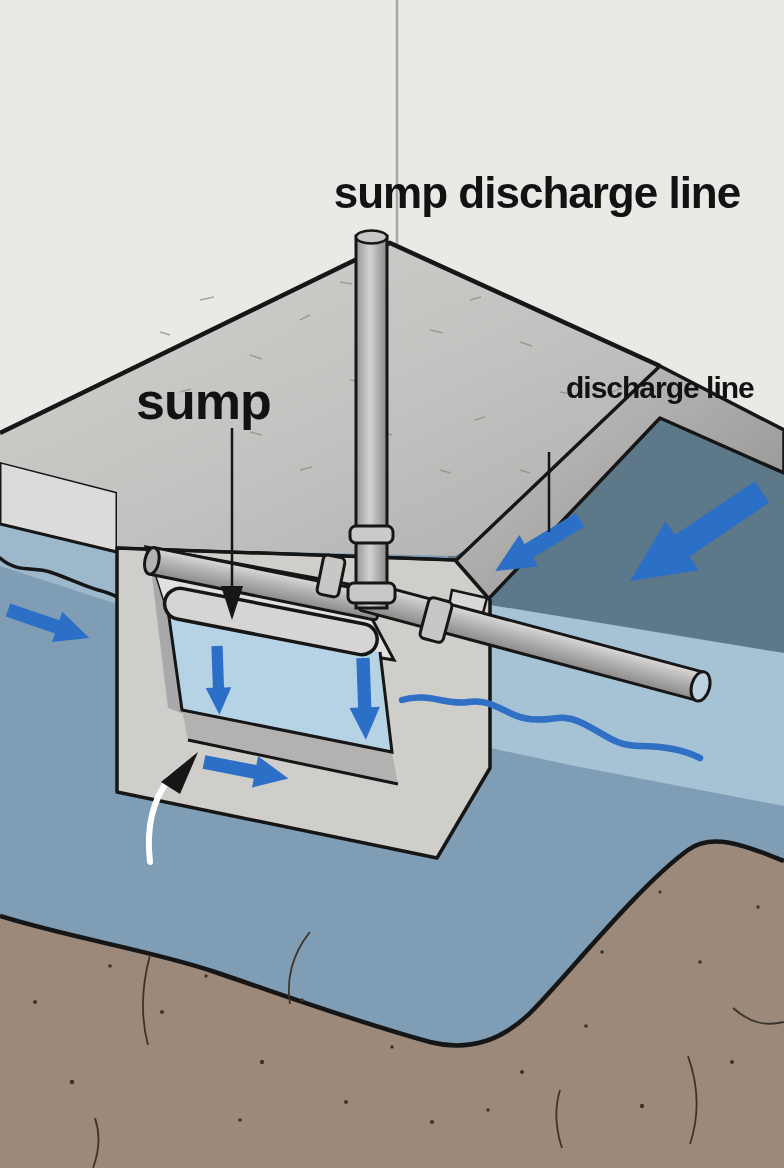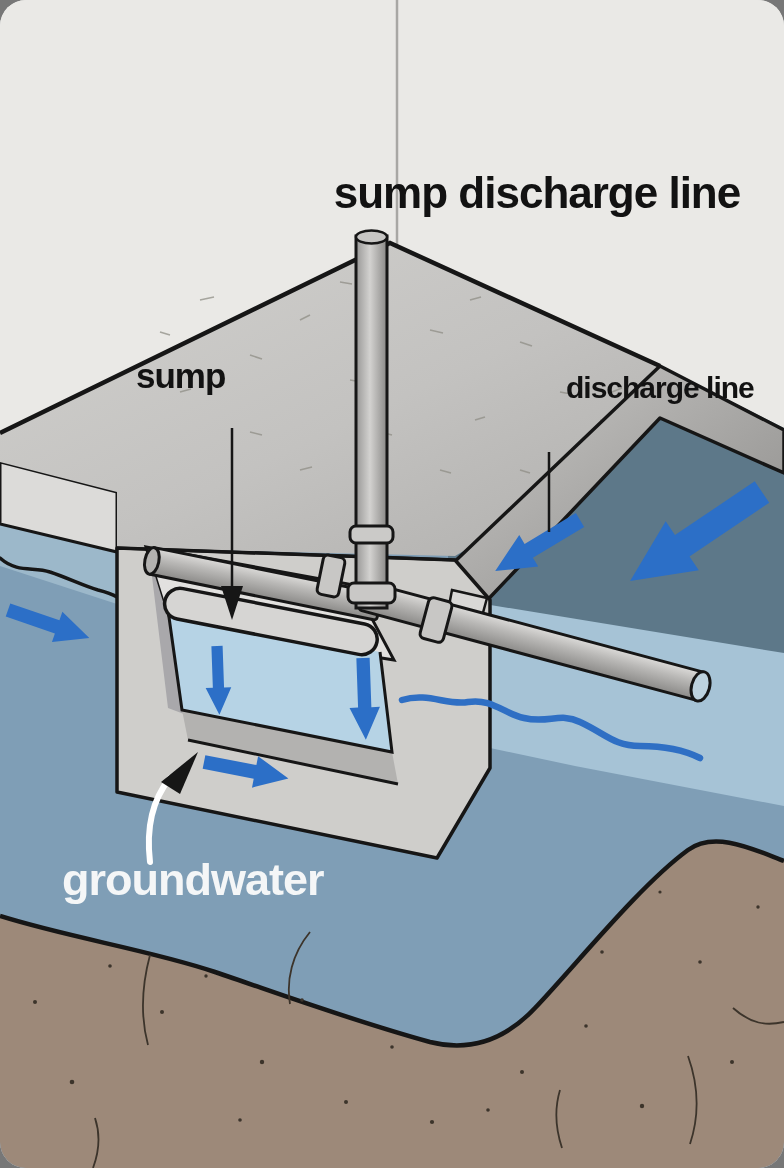--- a/index.html
+++ b/index.html
@@ -1,28 +1,27 @@
 <!DOCTYPE html>
 <html style="--wall: #eae9e6; --slab-face: #dcdbd9; --block-face: #cfcecb; --pit-wall: #a9a8ab; --pit-back: #e2e1df; --pit-floor: #b3b2b0; --pit-water: #b6d3e5; --water-left-light: #9cb8ca; --water-main: #7f9eb6; --water-dark: #5d7889; --water-panel: #a6c3d6; --soil: #9d8979; --soil-speckle: #3c342b; --outline: #161616; --arrow-blue: #2c6fc7; --water-table-blue: #2f6fc4; --label-dark: #121212; --label-light: #f4f6f7;"><head>
 <meta charset="utf-8">
 <style>
   html,body{margin:0;padding:0;background:#777;}
   .stage{
     position:relative;width:784px;height:1168px;overflow:hidden;
     background:var(--wall,#eae9e6);
     font-family:"Liberation Sans","DejaVu Sans",sans-serif;
-    border-radius:26px;
   }
   .stage svg{position:absolute;left:0;top:0;}
   .lbl{
     position:absolute;font-weight:700;color:var(--label-dark,#121212);
     letter-spacing:-1px;line-height:1.05;white-space:pre-line;
   }
   .lbl-title{left:325px;top:170px;width:424px;font-size:44px;text-align:center;}
-  .lbl-sump{left:136px;top:358px;font-size:35px;}
+  .lbl-sump{left:136px;top:374px;font-size:52px;}
   .lbl-discharge{left:566px;top:372px;width:215px;font-size:30px;}
   .lbl-groundwater{left:62px;top:856px;font-size:45px;color:var(--label-light,#f4f6f7);}
 </style>
 </head>
 <body>
 
 <div class="stage">
 
 <svg width="784" height="1168" viewBox="0 0 784 1168">
   <defs>
@@ -149,15 +148,14 @@
   <line x1="549" y1="452" x2="549" y2="532" style="stroke:var(--outline)" stroke-width="2.5"></line>
   <g>
     <path d="M150,862 C146,828 152,800 170,778" fill="none" stroke="#ffffff" stroke-width="6" stroke-linecap="round"></path>
     <polygon points="161,782 198,752 180,794" style="fill:var(--outline)"></polygon>
   </g>
 </svg>
 
 <div class="lbl lbl-title">sump discharge line</div>
 <div class="lbl lbl-sump">sump</div>
 <div class="lbl lbl-discharge">discharge line</div>
-<div class="lbl lbl-groundwater">groundwater</div>
 
 </div>
 
 </body></html>

